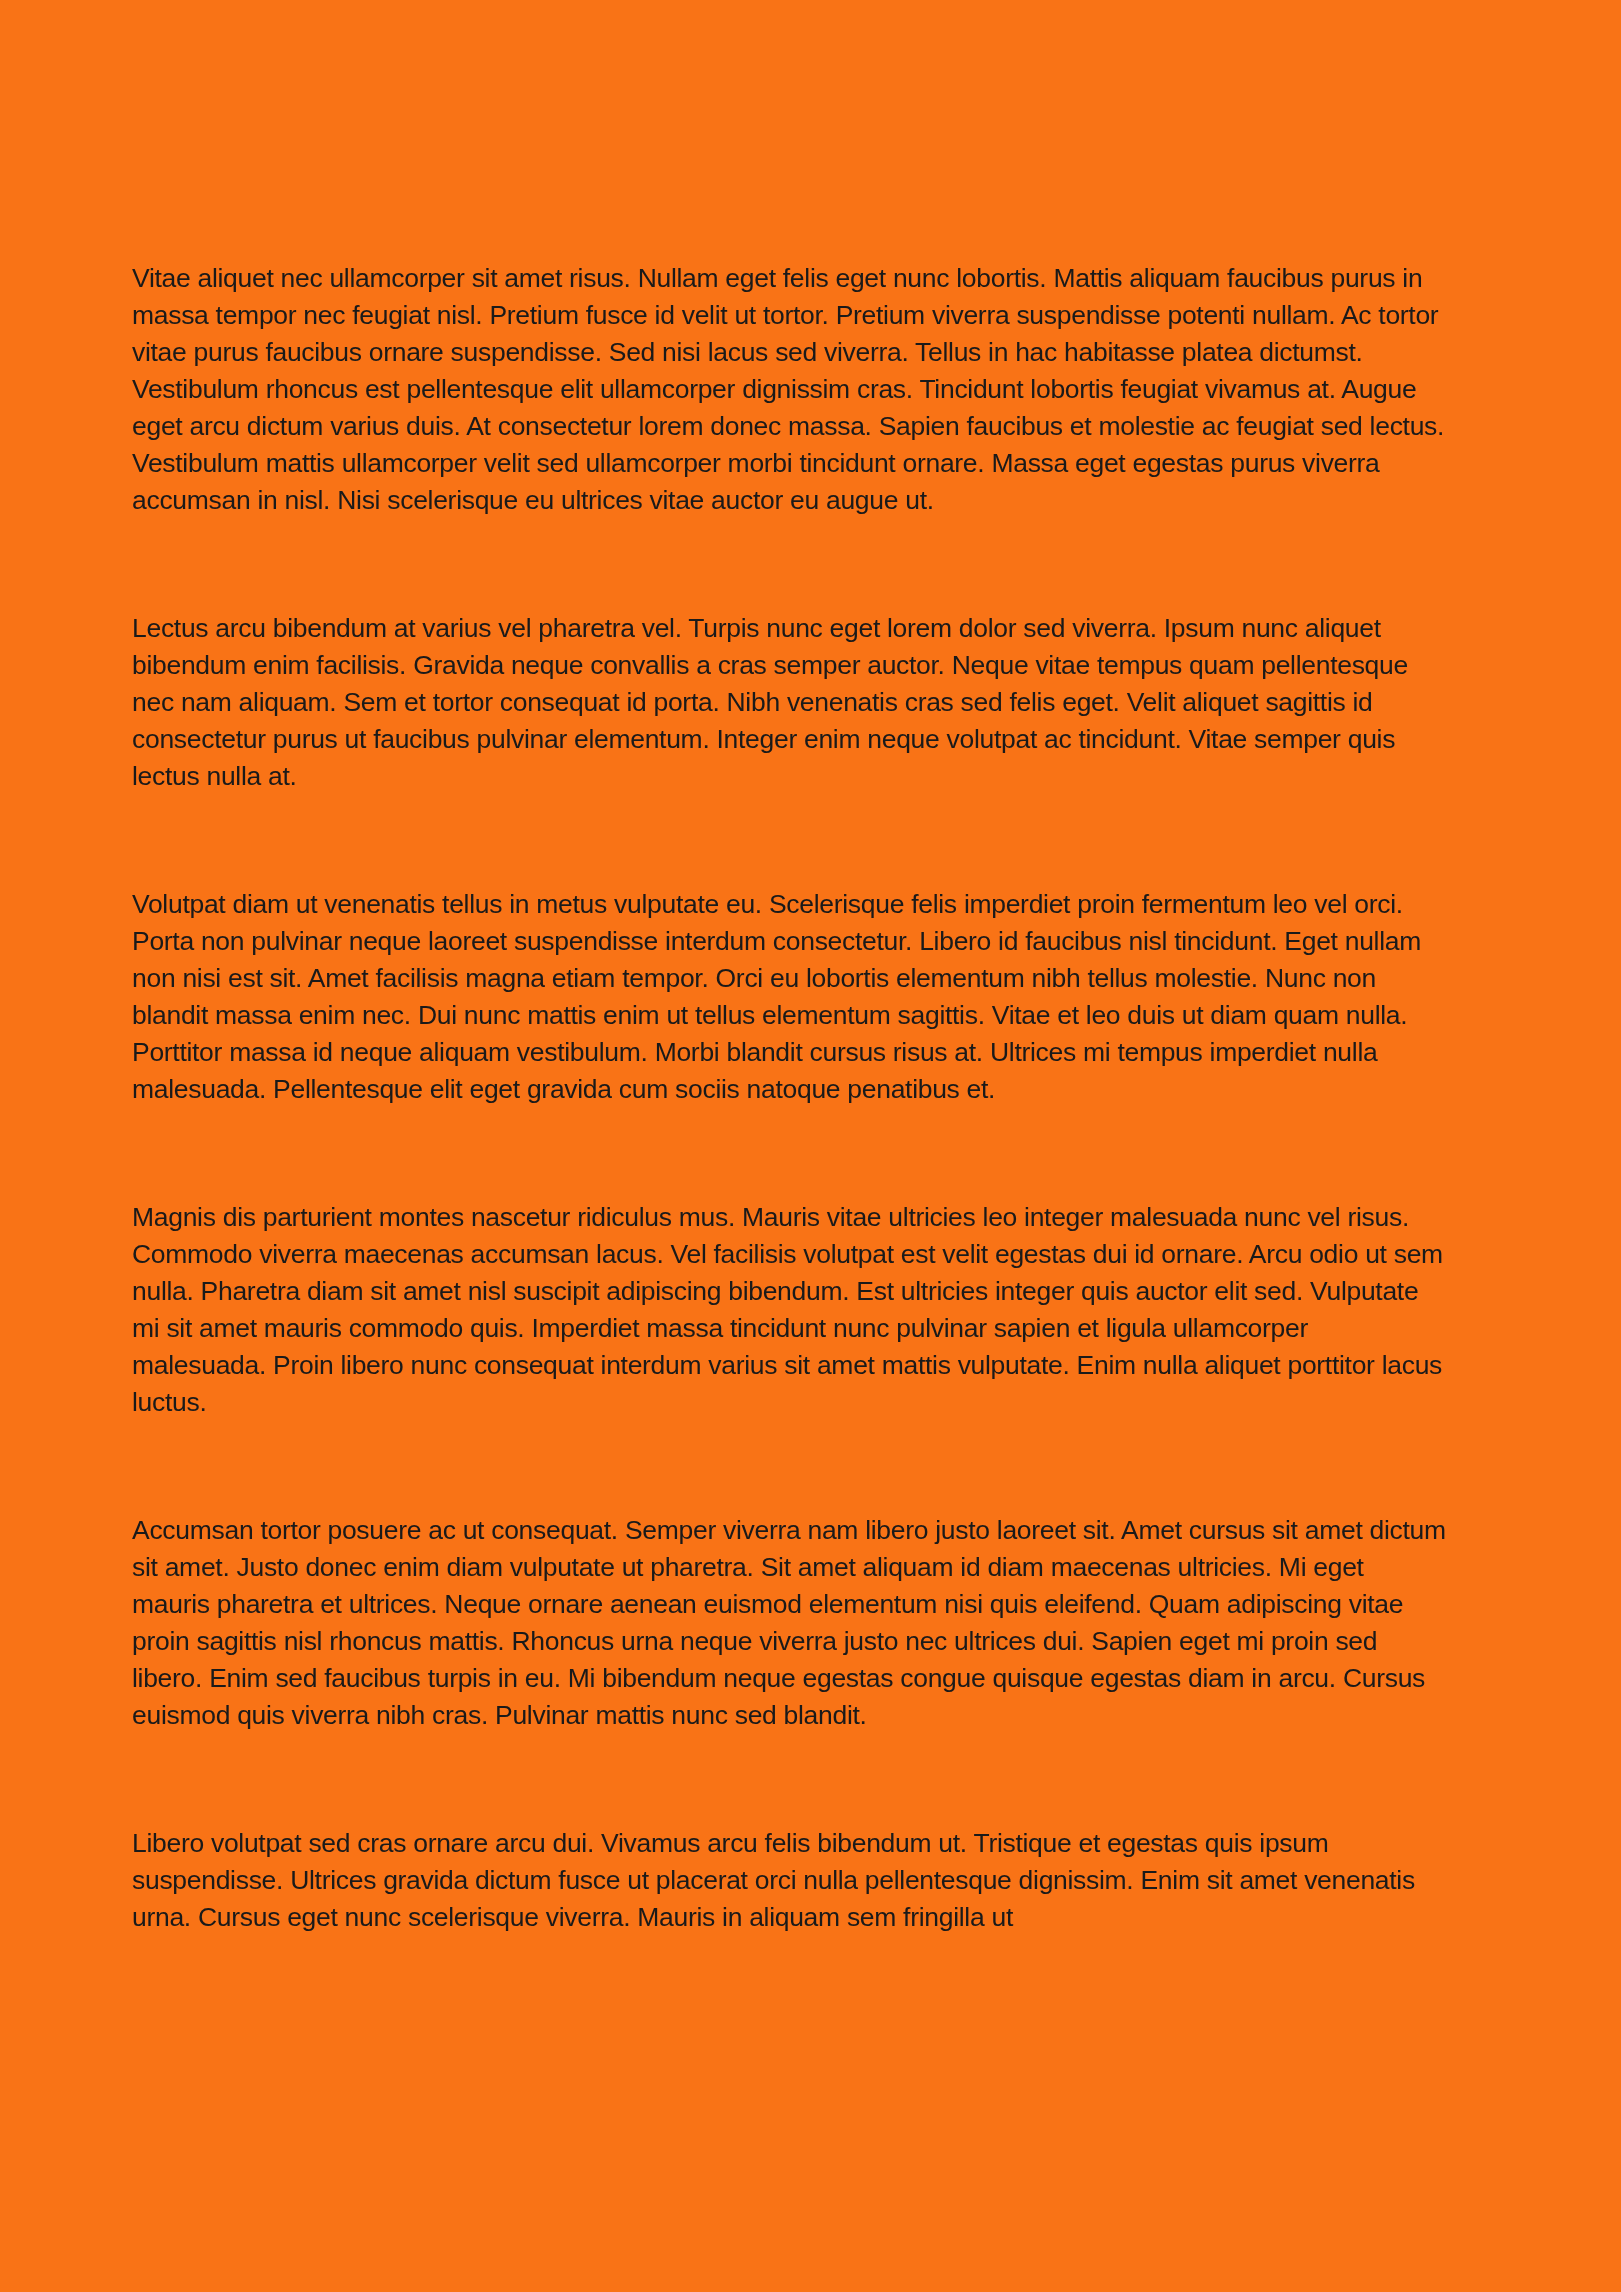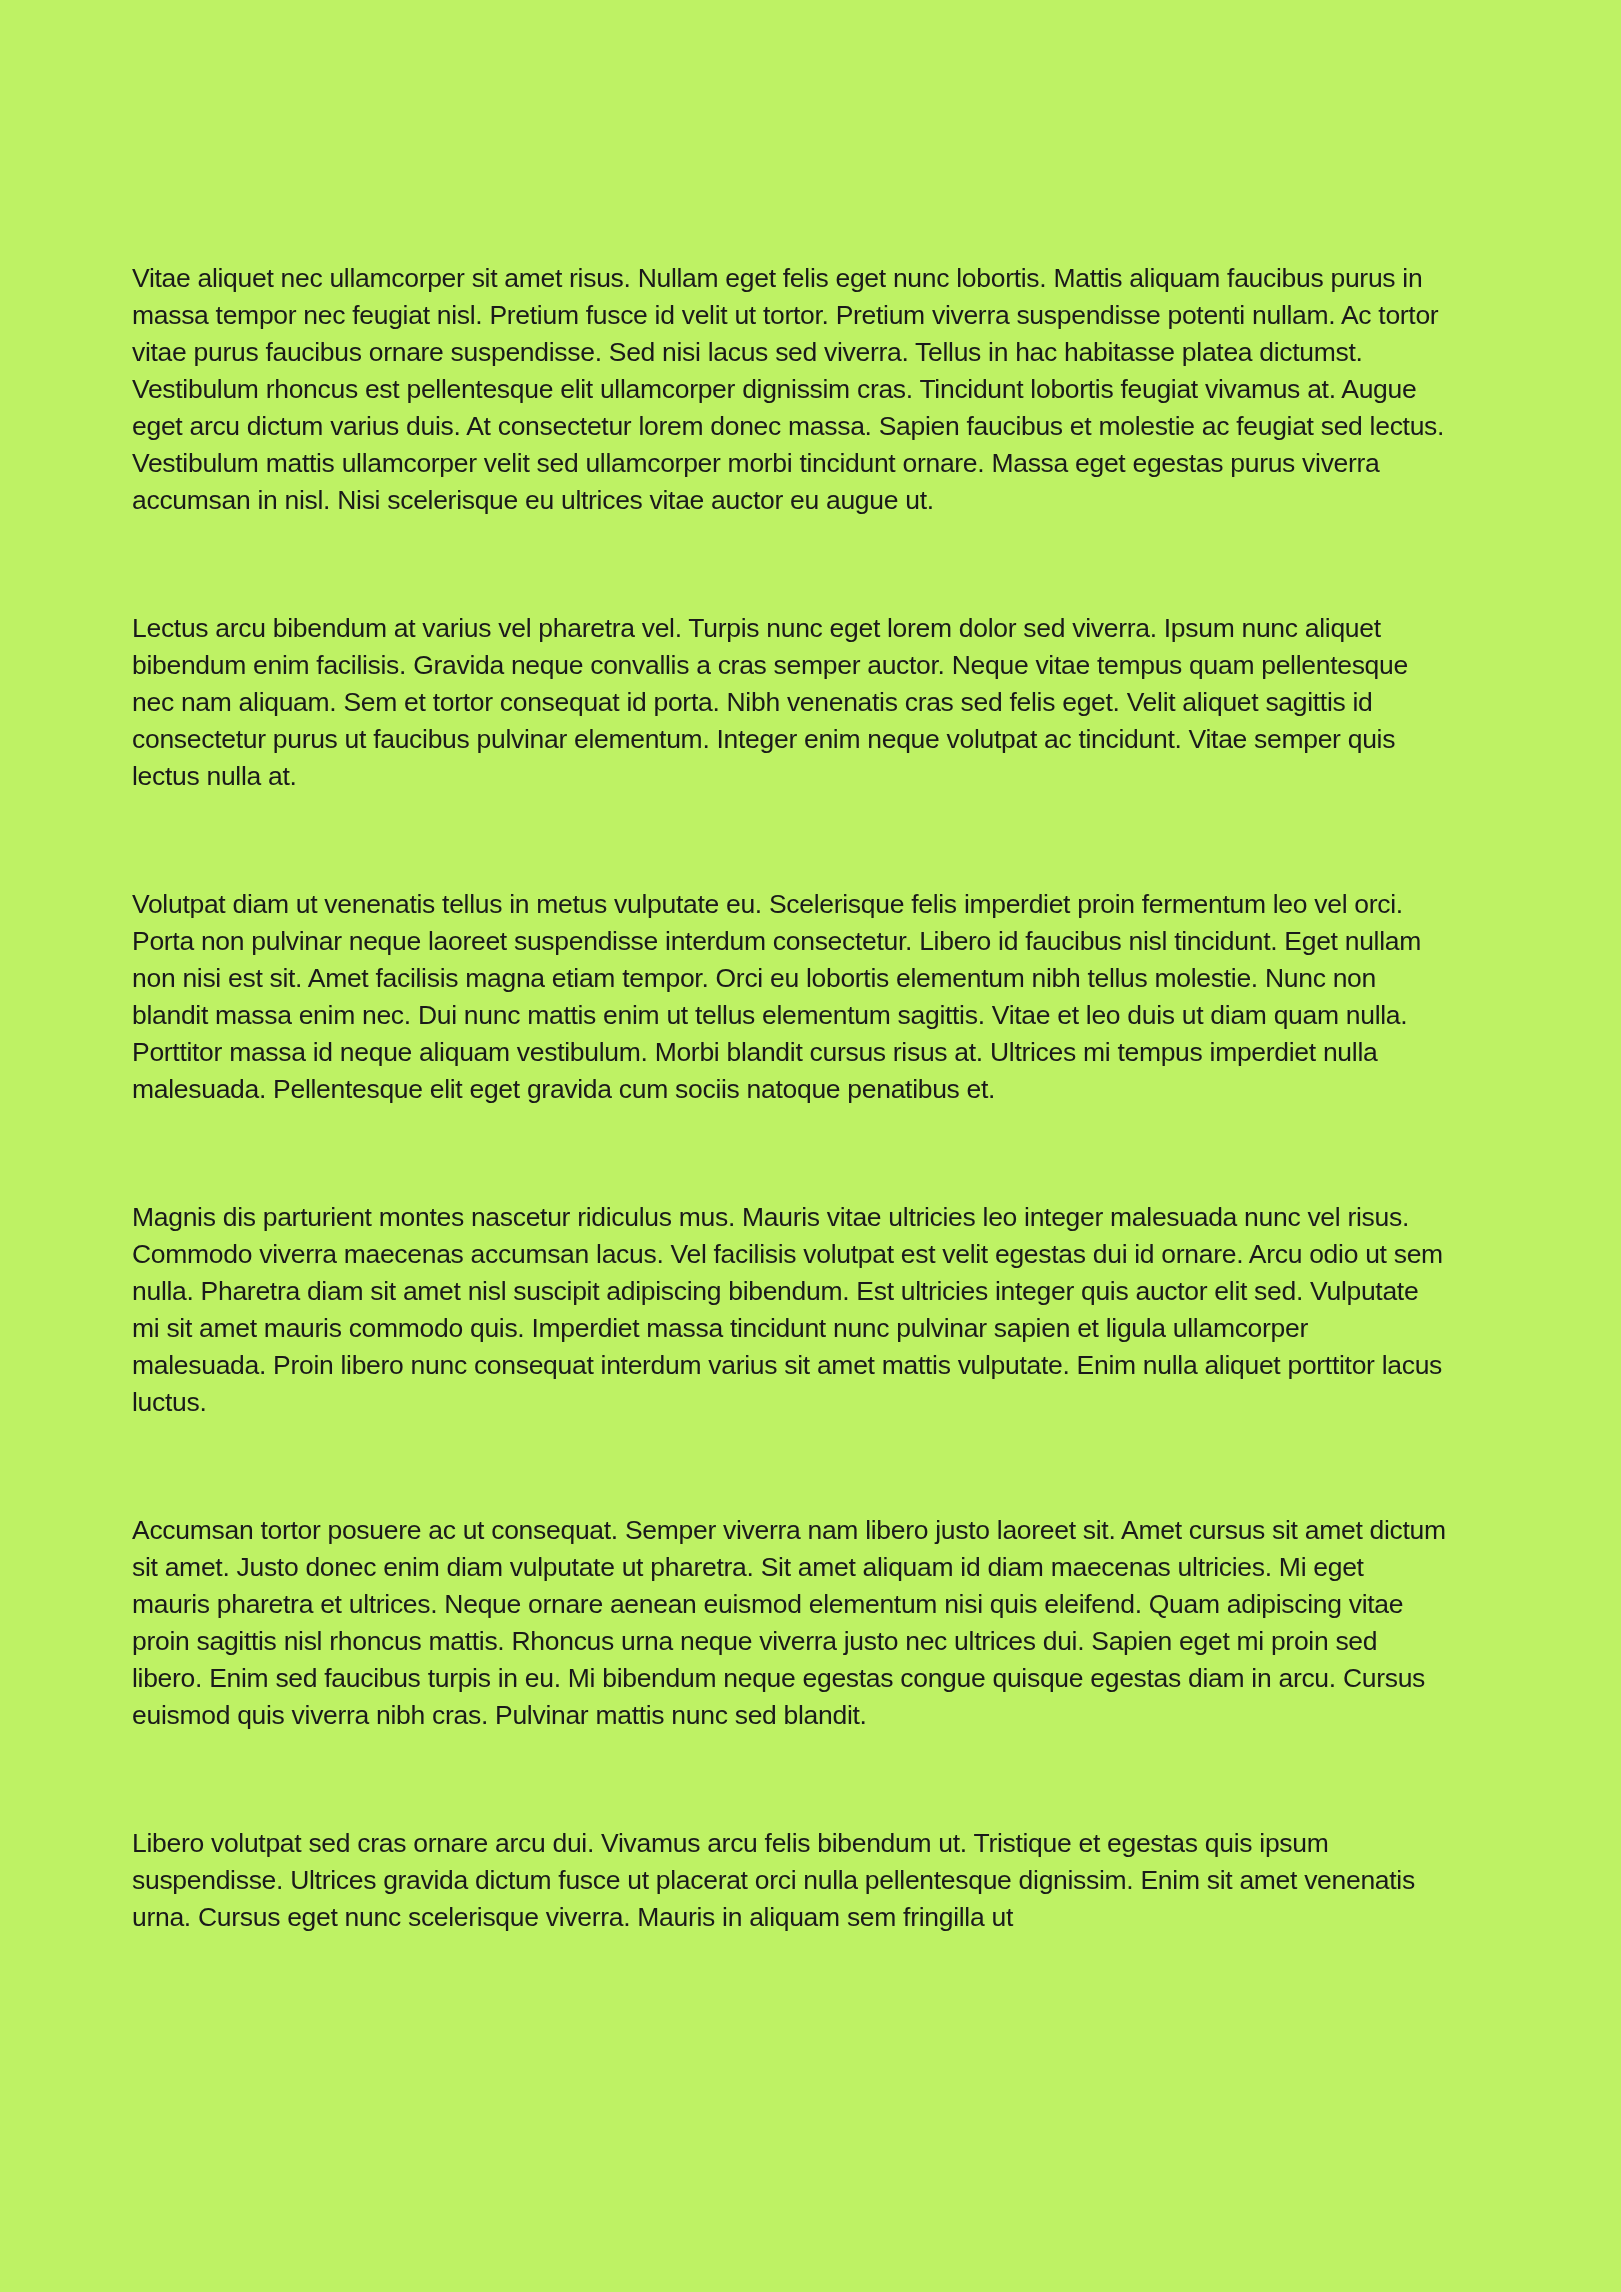--- a/index.html
+++ b/index.html
@@ -9,21 +9,21 @@
   }
   body {
     width: 1621px;
     height: 2293px;
     overflow: hidden;
   }
   .page {
     box-sizing: border-box;
     width: 1621px;
     height: 2293px;
-    background: #bef264;
+    background: #f97316;
     padding: 260px 174px 0 132px;
   }
   .para {
     font-family: "Liberation Sans", "DejaVu Sans", sans-serif;
     font-size: 26.5px;
     line-height: 37px;
     letter-spacing: -0.3px;
     color: #1a1a1a;
     margin: 0 0 91px 0;
     text-align: left;

